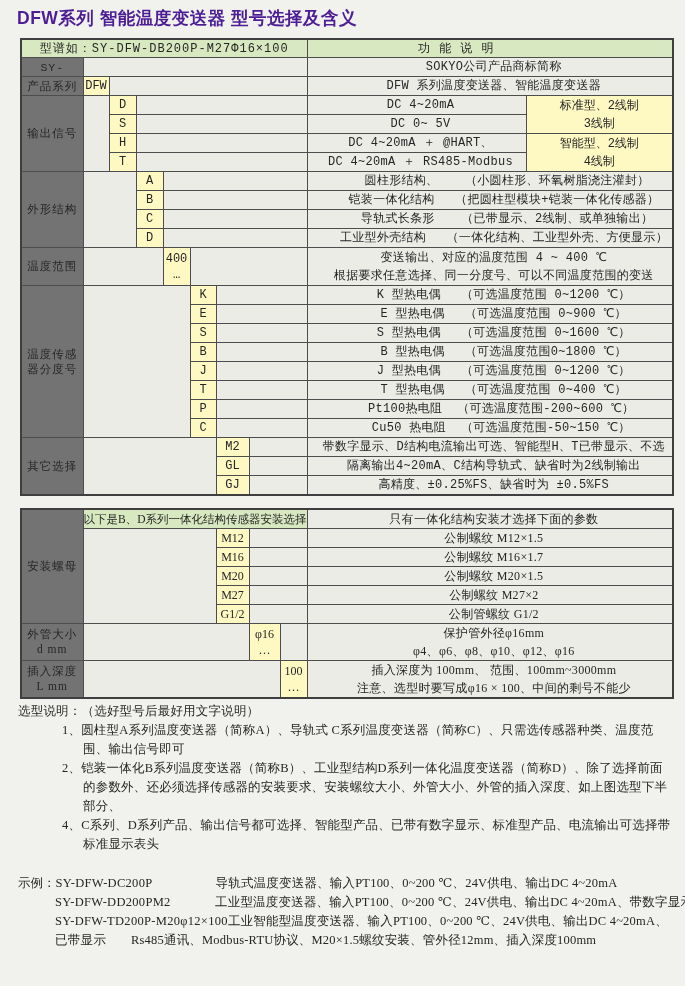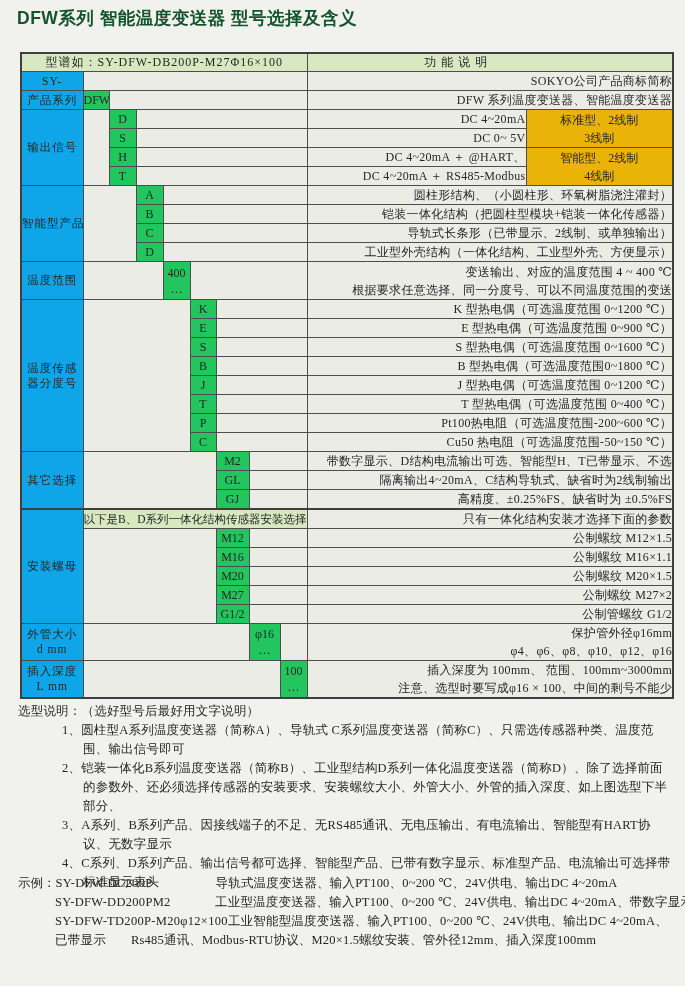--- a/index.html
+++ b/index.html
@@ -5,41 +5,41 @@
   html,body{margin:0;padding:0;}
   .page{
     position:relative;width:685px;height:986px;overflow:hidden;
     background:#f1f1ed;
     font-family:"Liberation Serif","DejaVu Serif",serif;
     color:#262626;
   }
   .title{
     position:absolute;left:17px;top:6px;margin:0;
     font-family:"Liberation Sans","DejaVu Sans",sans-serif;
-    font-weight:bold;font-size:17.5px;letter-spacing:.5px;color:#14532d;
+    font-weight:bold;font-size:17.5px;letter-spacing:.5px;color:#4c1d95;
   }
   table{border-collapse:collapse;table-layout:fixed;position:absolute;left:20px;
         border:2px solid #3f3f3f;}
-  #t1{top:52px;width:652px;}
+  #t1{top:38px;width:652px;font-family:Liberation Mono, monospace;}
   #t2{top:508px;width:652px;}
   td{border:1px solid #4d4d4d;padding:0;font-size:12px;white-space:nowrap;overflow:hidden;
      vertical-align:middle;}
   tr{height:19px;}
   #t2 tr{height:18px;}
   tr.rh{height:18px;}
   tr.rdbl{height:38px;}
   tr.rdbl2{height:36px;}
   .hdr{background:#d8e8c0;text-align:center;font-size:12px;letter-spacing:1px;}
   .hdr-right{padding-right:67px;}
   .hdr-sm{font-size:11.5px;letter-spacing:0;}
-  .lab{background:#0ea5e9;text-align:center;font-size:11.5px;letter-spacing:1px;line-height:15px;}
-  .code{background:#22c55e;text-align:center;font-size:12px;line-height:16px;margin-top:41px;}
+  .lab{background:#737373;text-align:center;font-size:11.5px;letter-spacing:1px;line-height:15px;}
+  .code{background:#fef9c3;text-align:center;font-size:12px;line-height:16px;margin-top:41px;}
   .gap{background:#ebece6;}
-  .desc{background:#ebece6;text-align:right;padding-left:8px;font-size:12px;letter-spacing:.3px;line-height:18px;}
-  .note{background:#eab308;text-align:center;font-size:12px;line-height:18px;}
+  .desc{background:#ebece6;text-align:center;padding-left:8px;font-size:12px;letter-spacing:.3px;line-height:18px;}
+  .note{background:#fef9c3;text-align:center;font-size:12px;line-height:18px;}
   .nm128{display:inline-block;width:127px;}
   .nm105{display:inline-block;width:104px;}
   .notes{position:absolute;left:18px;top:702px;width:656px;font-size:12.5px;line-height:19px;
          letter-spacing:.2px;}
   .note-heading{white-space:nowrap;}
   .note-item{margin-left:44px;padding-left:21px;text-indent:-21px;}
   .examples{position:absolute;left:18px;top:874px;width:664px;font-size:12.5px;line-height:19px;}
   .ex-row{display:flex;white-space:nowrap;}
   .ex-prefix{flex:0 0 37px;}
   .ex-code{flex:0 0 auto;min-width:160px;letter-spacing:.3px;font-family:Liberation Serif, serif;}
@@ -112,21 +112,21 @@
         <div>4线制</div>
       </td>
     </tr>
     <tr>
       <td class="code">T</td>
       <td colspan="6" class="gap"></td>
       <td class="desc">DC 4~20mA ＋ RS485-Modbus</td>
     </tr>
 
     <tr>
-      <td class="lab" rowspan="4">智能型产品</td>
+      <td class="lab" rowspan="4">外形结构</td>
       <td class="gap" rowspan="4" colspan="2"></td>
       <td class="code">A</td>
       <td colspan="5" class="gap"></td>
       <td colspan="2" class="desc">
         <span class="nm128">圆柱形结构、</span><span>（小圆柱形、环氧树脂浇注灌封）</span>
       </td>
     </tr>
     <tr>
       <td class="code">B</td>
       <td colspan="5" class="gap"></td>
@@ -268,21 +268,21 @@
     </tr>
     <tr>
       <td class="gap" rowspan="5" colspan="5"></td>
       <td class="code">M12</td>
       <td colspan="2" class="gap"></td>
       <td colspan="2" class="desc">公制螺纹 M12×1.5</td>
     </tr>
     <tr>
       <td class="code">M16</td>
       <td colspan="2" class="gap"></td>
-      <td colspan="2" class="desc">公制螺纹 M16×1.1</td>
+      <td colspan="2" class="desc">公制螺纹 M16×1.7</td>
     </tr>
     <tr>
       <td class="code">M20</td>
       <td colspan="2" class="gap"></td>
       <td colspan="2" class="desc">公制螺纹 M20×1.5</td>
     </tr>
     <tr>
       <td class="code">M27</td>
       <td colspan="2" class="gap"></td>
       <td colspan="2" class="desc">公制螺纹 M27×2</td>
@@ -325,21 +325,20 @@
         <div>注意、选型时要写成φ16 × 100、中间的剩号不能少</div>
       </td>
     </tr>
   </tbody>
     </table>
 
   <div class="notes">
     <div class="note-heading">选型说明：（选好型号后最好用文字说明）</div>
     <div class="note-item">1、圆柱型A系列温度变送器（简称A）、导轨式 C系列温度变送器（简称C）、只需选传感器种类、温度范围、输出信号即可</div>
     <div class="note-item">2、铠装一体化B系列温度变送器（简称B）、工业型结构D系列一体化温度变送器（简称D）、除了选择前面的参数外、还必须选择传感器的安装要求、安装螺纹大小、外管大小、外管的插入深度、如上图选型下半部分、</div>
-    <div class="note-item">3、A系列、B系列产品、因接线端子的不足、无RS485通讯、无电压输出、有电流输出、智能型有HART协议、无数字显示</div>
     <div class="note-item">4、C系列、D系列产品、输出信号都可选择、智能型产品、已带有数字显示、标准型产品、电流输出可选择带标准显示表头</div>
   </div>
 
   <div class="examples">
     <div class="ex-row">
       <span class="ex-prefix">示例：</span>
       <span class="ex-code">SY-DFW-DC200P</span>
       <span class="ex-desc">导轨式温度变送器、输入PT100、0~200 ℃、24V供电、输出DC 4~20mA</span>
     </div>
     <div class="ex-row">

